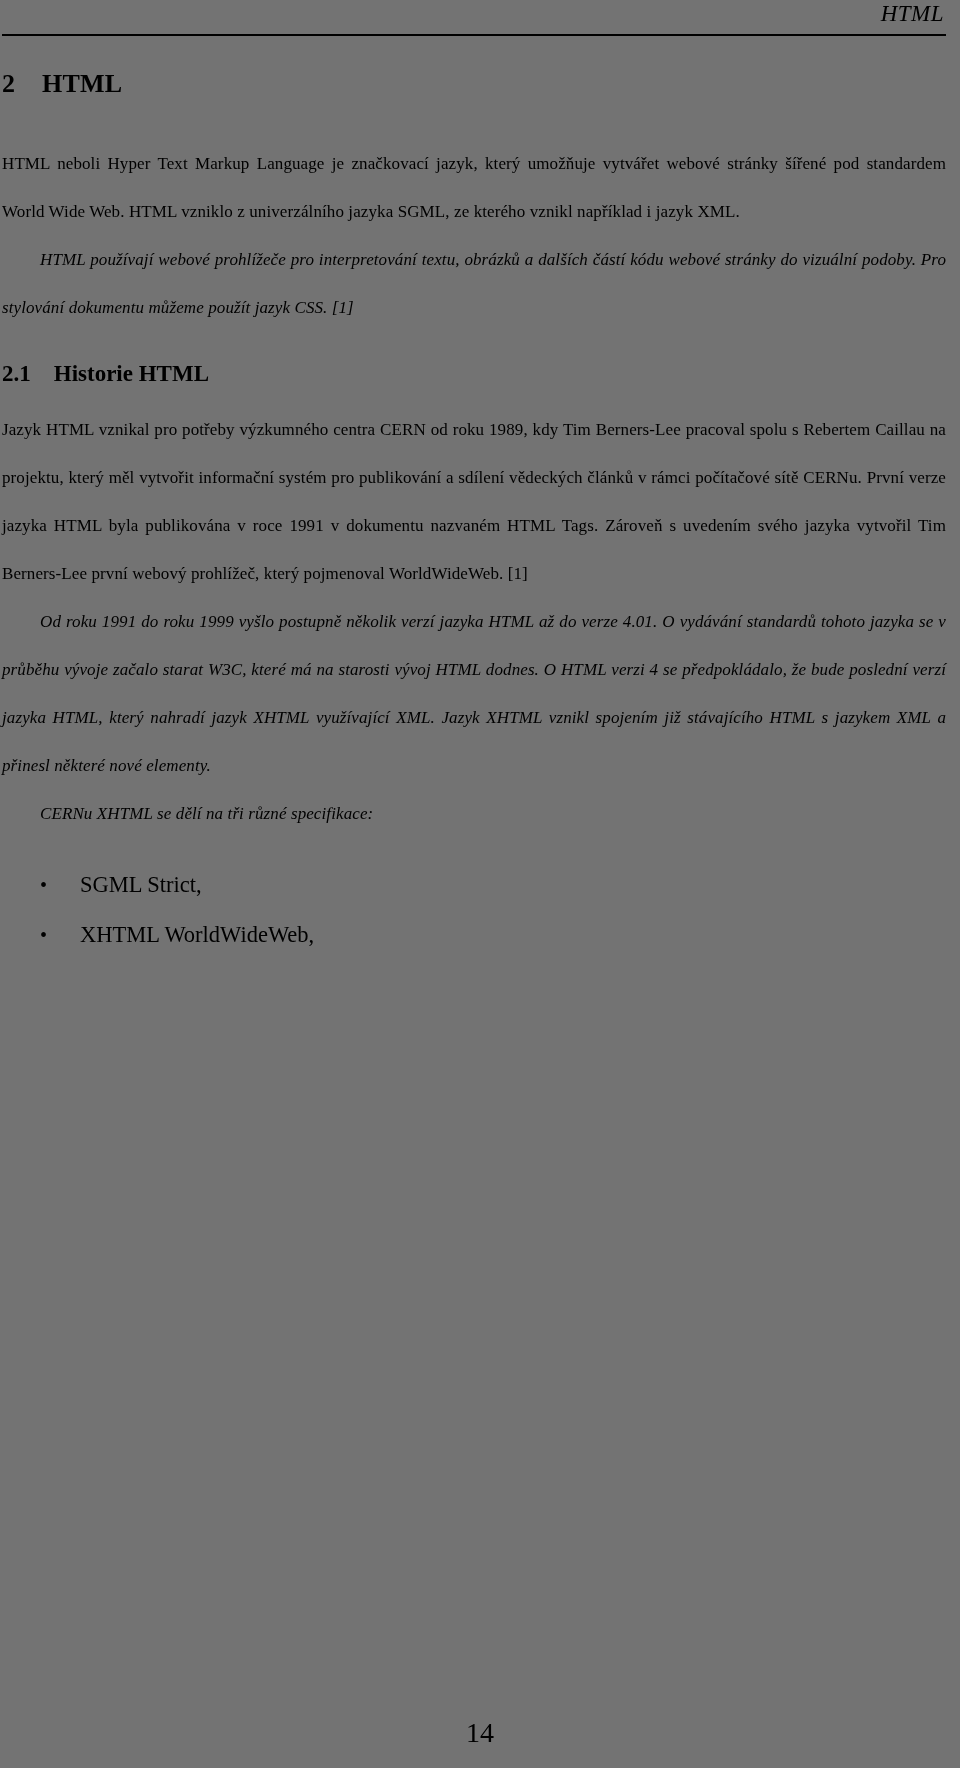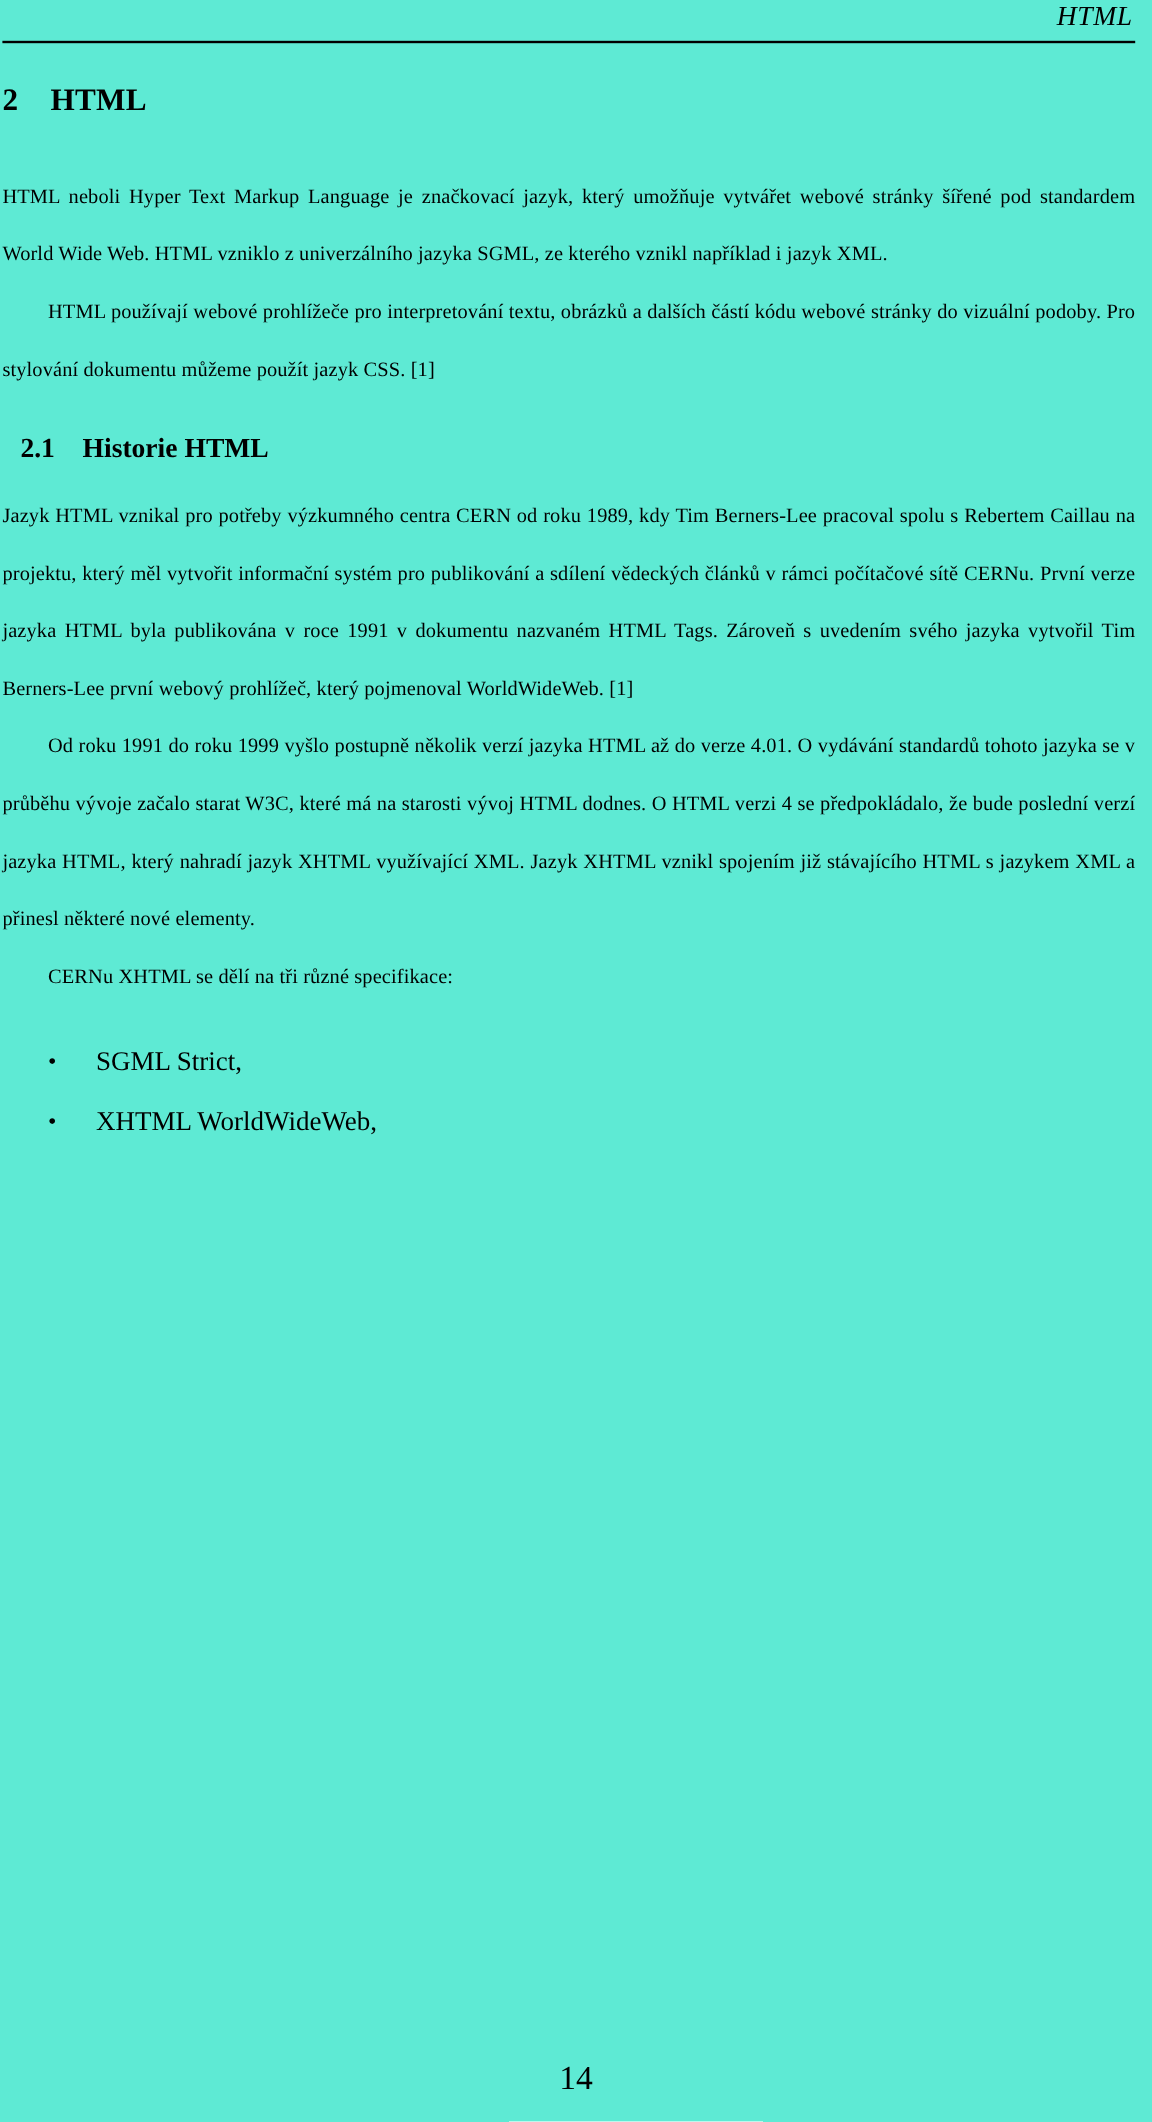--- a/index.html
+++ b/index.html
@@ -4,21 +4,21 @@
 <style>
   html, body {
     margin: 0;
     padding: 0;
     background: #ffffff;
   }
   .page {
     position: relative;
     width: 960px;
     height: 1768px;
-    background: #5eead4;
+    background: #737373;
     font-family: "Liberation Serif", "DejaVu Serif", serif;
     color: #000000;
     overflow: hidden;
     box-sizing: border-box;
   }
 
   
   .running-header {
     position: absolute;
     top: 0;
@@ -57,40 +57,41 @@
     margin: 0 0 34px 0;
     padding: 0;
     font-size: 26px;
     line-height: 44px;
     font-weight: bold;
     letter-spacing: 0.2px;
     white-space: pre;
   }
 
   h2.section-title {
-    margin: 26px 0 16px 15px;
+    margin: 26px 0 16px 0;
     padding: 0;
     font-size: 23px;
     line-height: 32px;
     font-weight: bold;
     white-space: pre;
   }
 
   p.body-text {
     margin: 0 0 0 0;
     padding: 0;
     font-size: 17px;
     line-height: 48px;
     text-align: justify;
     text-justify: inter-word;
     hyphens: none;
     letter-spacing: 0.1px;
   }
   p.body-text + p.body-text {
     margin-top: 0;
+    font-style: italic;
   }
   p.indented {
     text-indent: 38px;
   }
   p.space-before {
     margin-top: 32px;
   }
 
   
   ul.spec-list {

